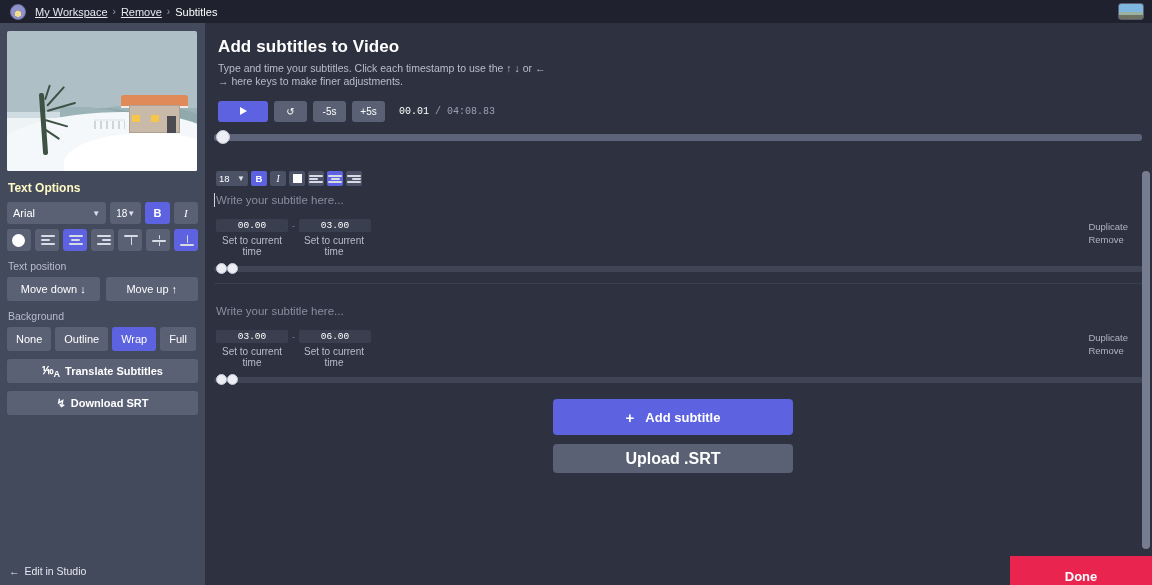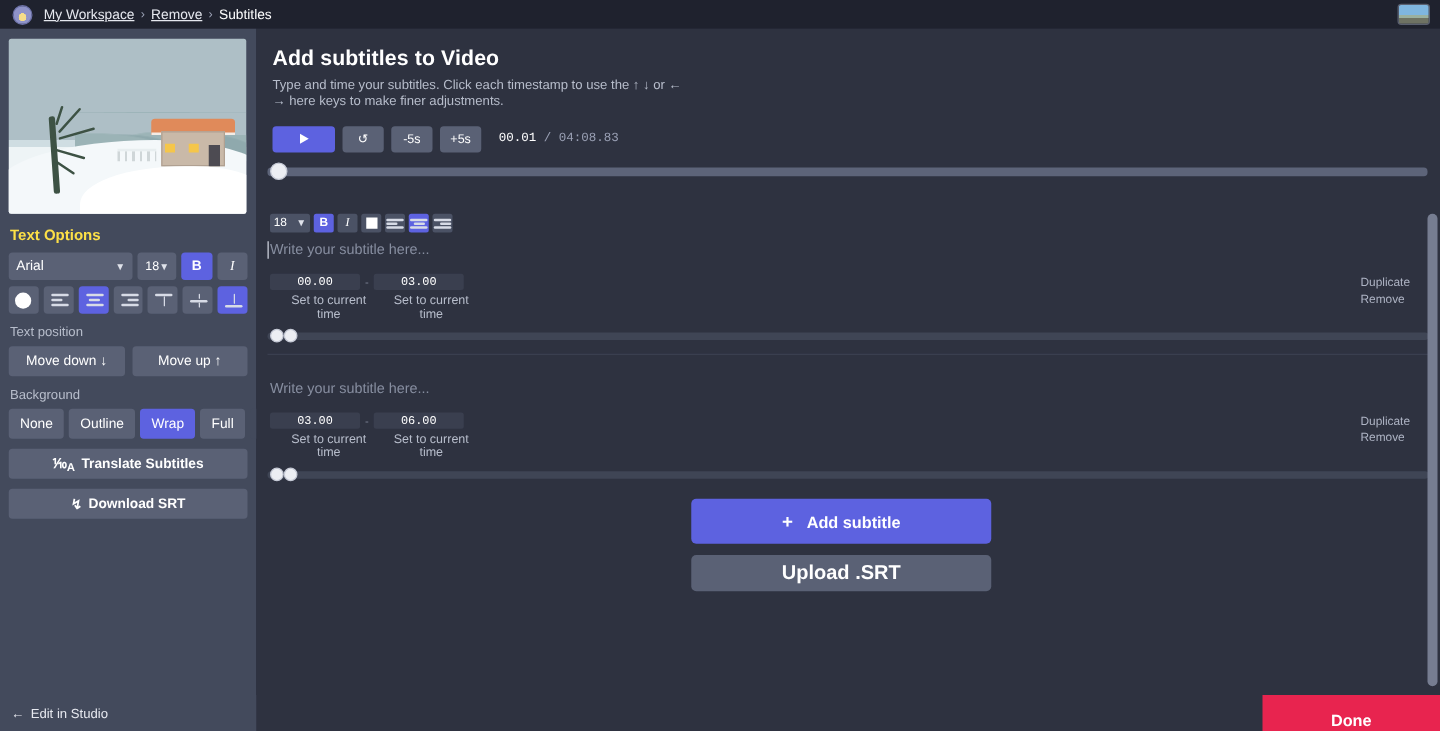--- a/index.html
+++ b/index.html
@@ -60,21 +60,21 @@
   .pv-door { position: absolute; right: 11%; bottom: 27%; width: 5%; height: 12%; background: #4d4b52; }
   .pv-win1 { position: absolute; right: 20%; bottom: 35%; width: 4%; height: 5%; background: #f5c64a; }
   .pv-win2 { position: absolute; right: 30%; bottom: 35%; width: 4%; height: 5%; background: #f5c64a; }
   .pv-trunk { position: absolute; left: 18%; bottom: 12%; width: 5px; height: 44%;
     background: #3d5244; border-radius: 2px; transform: rotate(-4deg); }
   .pv-br { position: absolute; background: #3d5244; height: 2px; border-radius: 2px; transform-origin: left center; }
   .pv-fence { position: absolute; right: 38%; bottom: 30%; width: 16%; height: 7%;
     background: repeating-linear-gradient(90deg,#cfd6d8 0 2px, transparent 2px 6px);
     border-top: 2px solid #e8eef0; }
 
-  .sec-title { color: #fde047; font-size: 12px; font-weight: bold; margin: 10px 0 7px 1px; }
+  .sec-title { color: #fef9c3; font-size: 12px; font-weight: bold; margin: 10px 0 7px 1px; }
   .sec-lbl { color: #b7bdcb; font-size: 10.5px; margin: 9px 0 5px 1px; }
 
   .row { display: flex; gap: 4px; margin-bottom: 5px; }
   .ctl {
     background: #5a6175; border: none; border-radius: 3px; color: #ffffff;
     font-family: "Liberation Sans", sans-serif; font-size: 11px;
     height: 22px; display: flex; align-items: center; justify-content: center; cursor: pointer;
   }
   .ctl.active { background: #5d62e0; }
   .ctl.sel { justify-content: space-between; padding: 0 6px; }
@@ -130,21 +130,21 @@
   .fb-swatch i { width: 9px; height: 9px; background: #fff; display: block; }
 
   .ta { margin: 8px 11px 0 11px; color: #878ea0; font-size: 11.5px; position: relative; }
   .caret { position: absolute; left: -2px; top: -1px; width: 1px; height: 14px; background: #cfd3de; }
 
   .tsrow { display: flex; align-items: center; gap: 4px; padding-left: 11px; margin-top: 13px; }
   .ts { width: 72px; height: 13px; background: #3a3f4f; border-radius: 2px; color: #ffffff;
     font-family: "Liberation Mono", monospace; font-size: 9.5px; display: flex;
     align-items: center; justify-content: center; cursor: pointer; }
   .dash { color: #7d8496; font-size: 9px; }
-  .setrow { display: flex; gap: 10px; padding-left: 22px; margin-top: 3px; }
+  .setrow { display: flex; gap: 10px; padding-left: 11px; margin-top: 3px; }
   .setlnk { color: #b7bdcb; font-size: 10px; width: 72px; text-align: center; cursor: pointer; }
 
   .dupbox { position: absolute; right: 24px; display: flex; flex-direction: column; gap: 2px; }
   .dupbox span { color: #aeb4c4; font-size: 9.5px; cursor: pointer; }
 
   .minibar { position: relative; margin: 7px 9px 0 9px; height: 9px; }
   .mtrack { position: absolute; left: 0; right: 0; top: 2px; height: 6px; background: #3f4555; border-radius: 3px; }
   .mknob { position: absolute; width: 11px; height: 11px; border-radius: 50%;
     background: #eceef3; border: 1px solid #c6cad6; top: -1px; }
 

